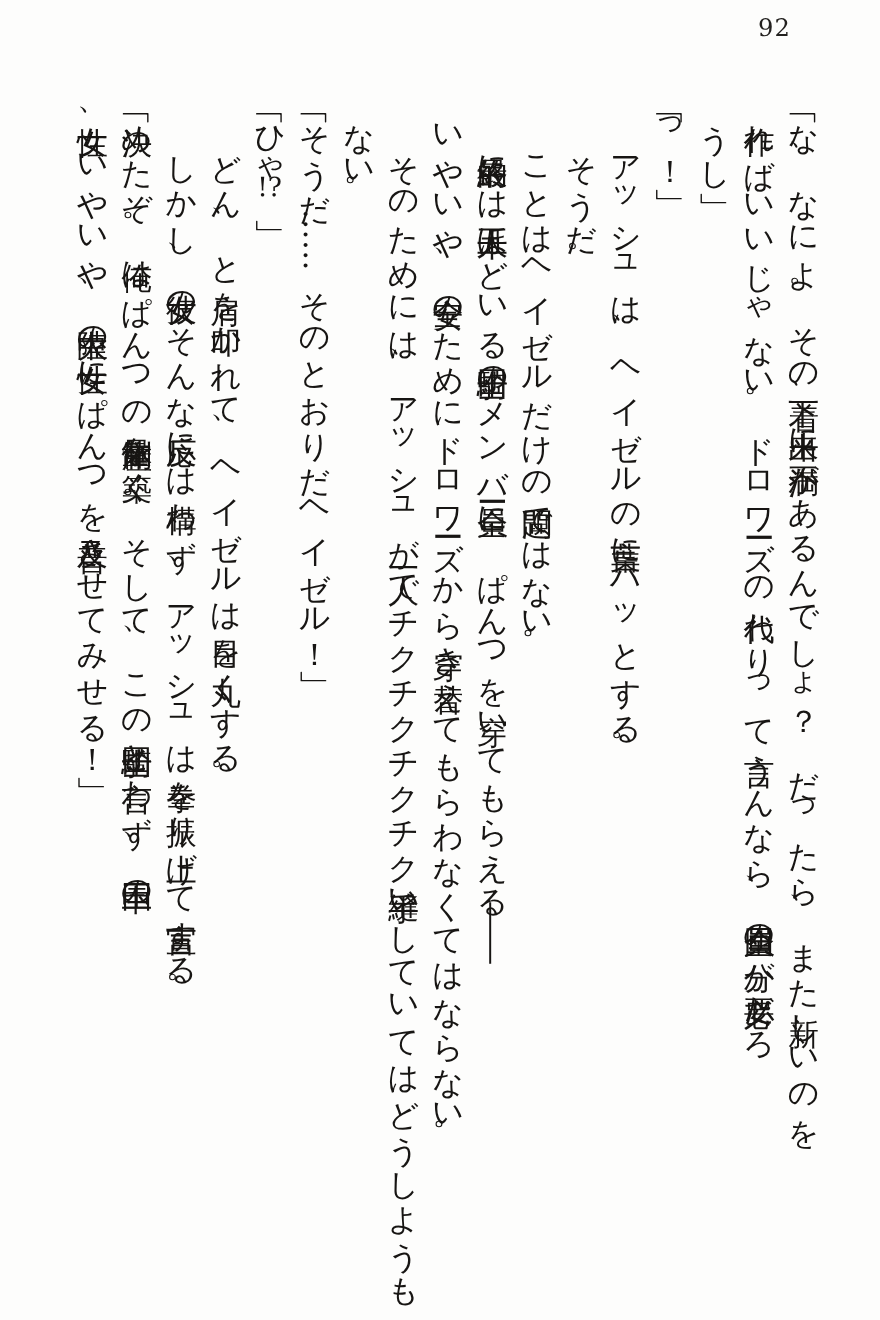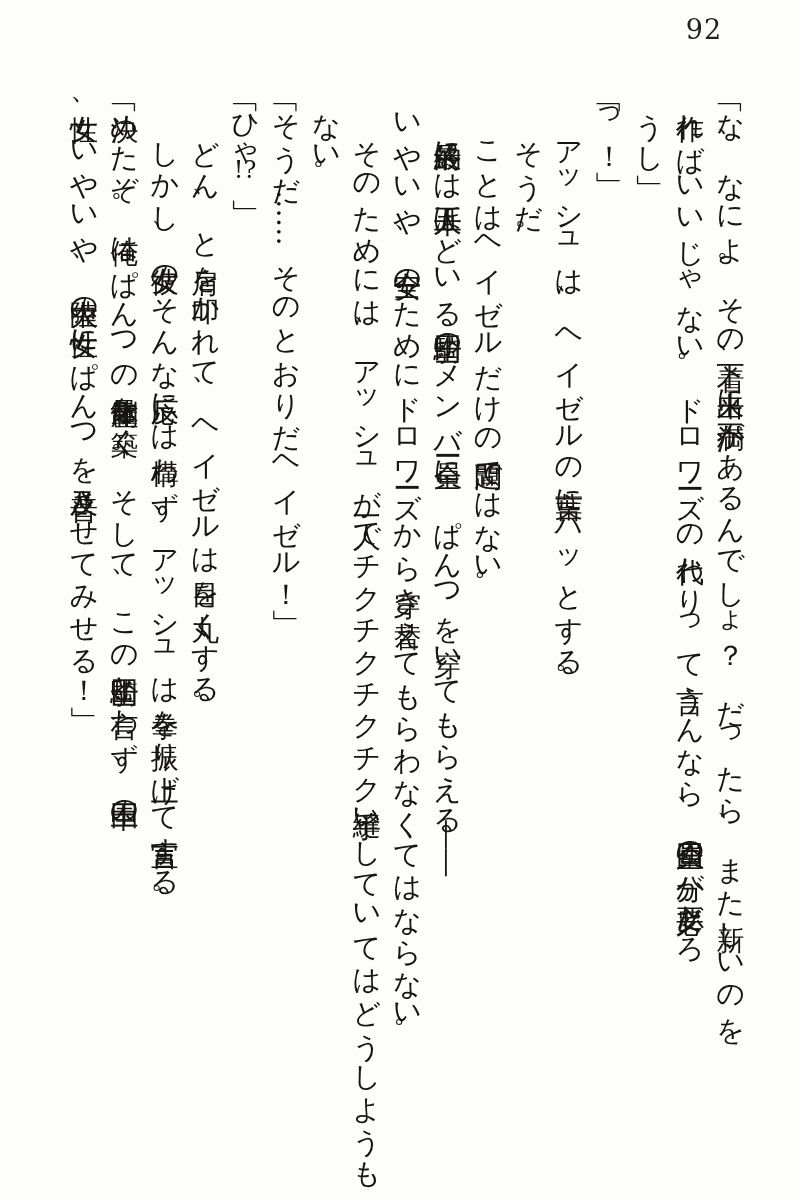--- a/index.html
+++ b/index.html
@@ -19,21 +19,21 @@
     background: #fdfdfc;
     color: #171513;
     font-family: "DejaVu Serif", "Liberation Serif", serif;
   }
   .page-number {
     position: absolute;
     top: 14px;
     left: 684px;
     width: 40px;
     text-align: center;
-    font-size: 27px;
+    font-size: 22px;
     letter-spacing: 1px;
     color: #23211f;
   }
   .text-block {
     position: absolute;
     top: 94px;
     right: 50px;
     height: 1068px;
     writing-mode: vertical-rl;
     text-orientation: mixed;

